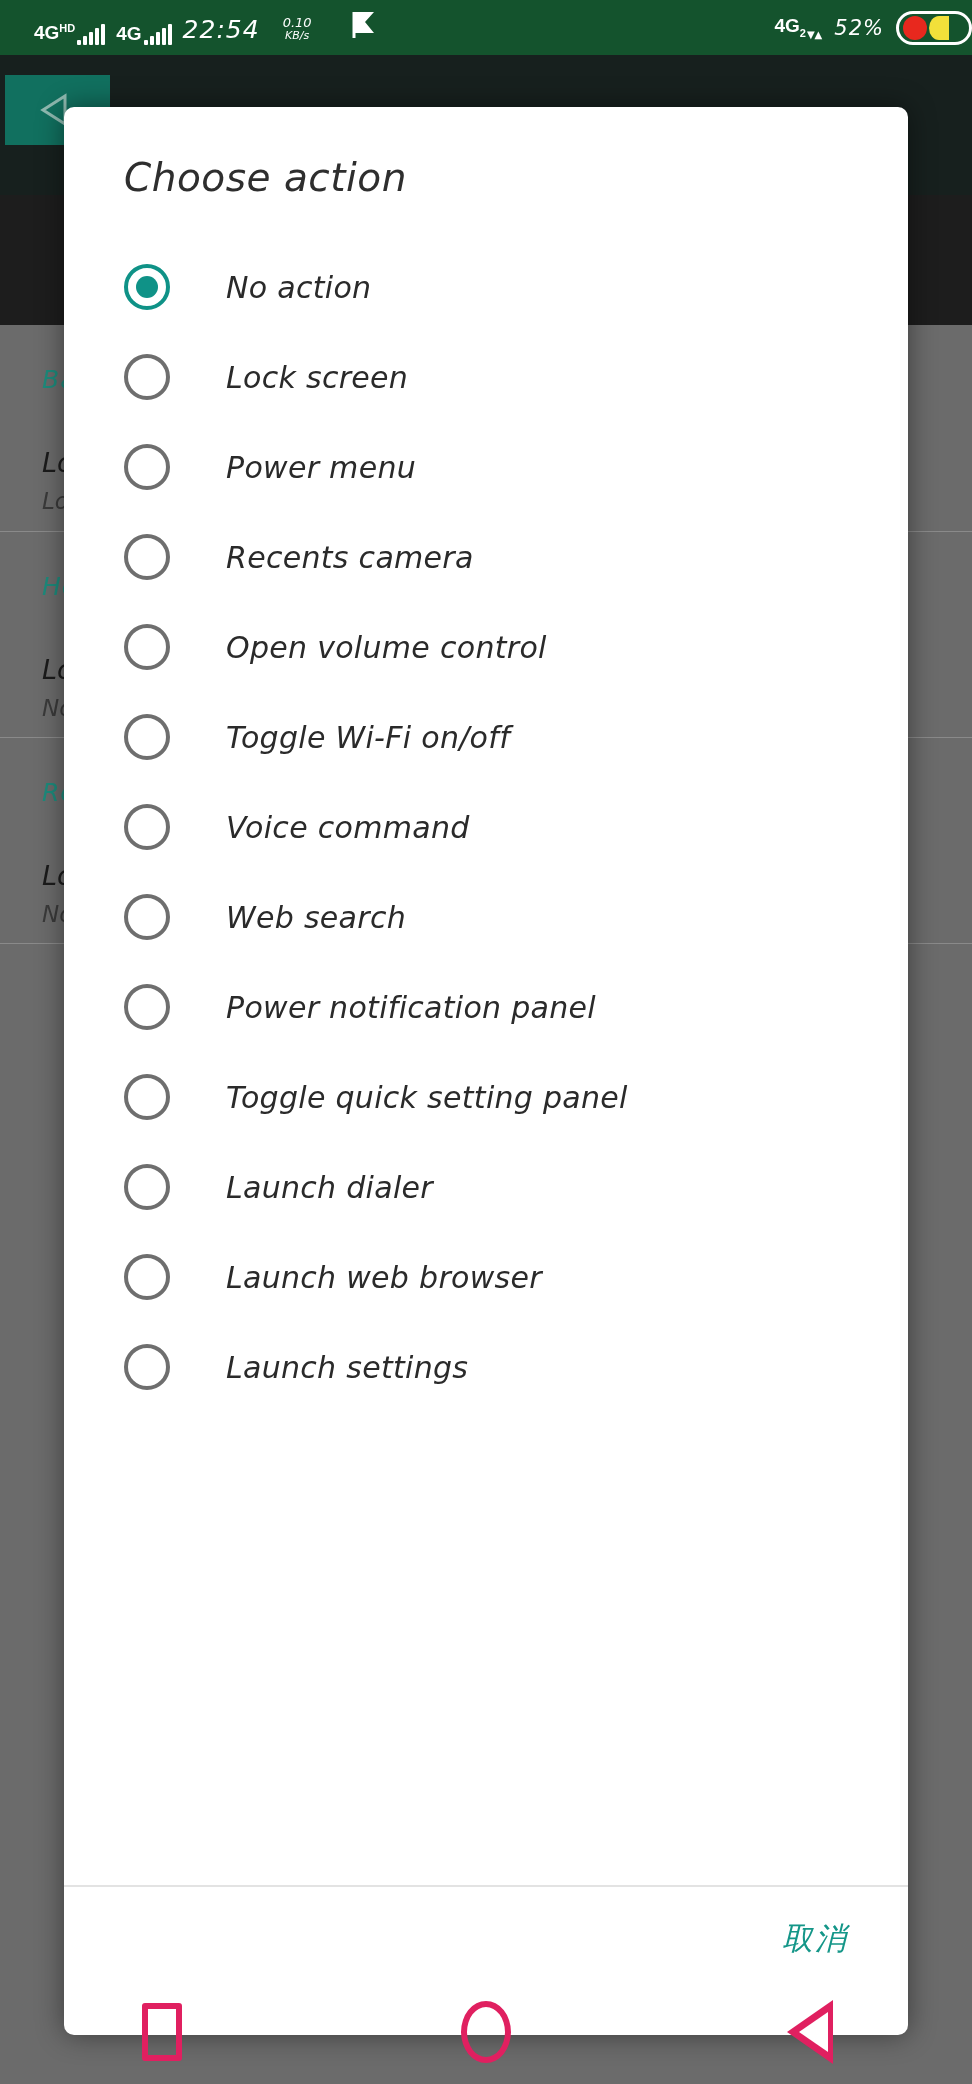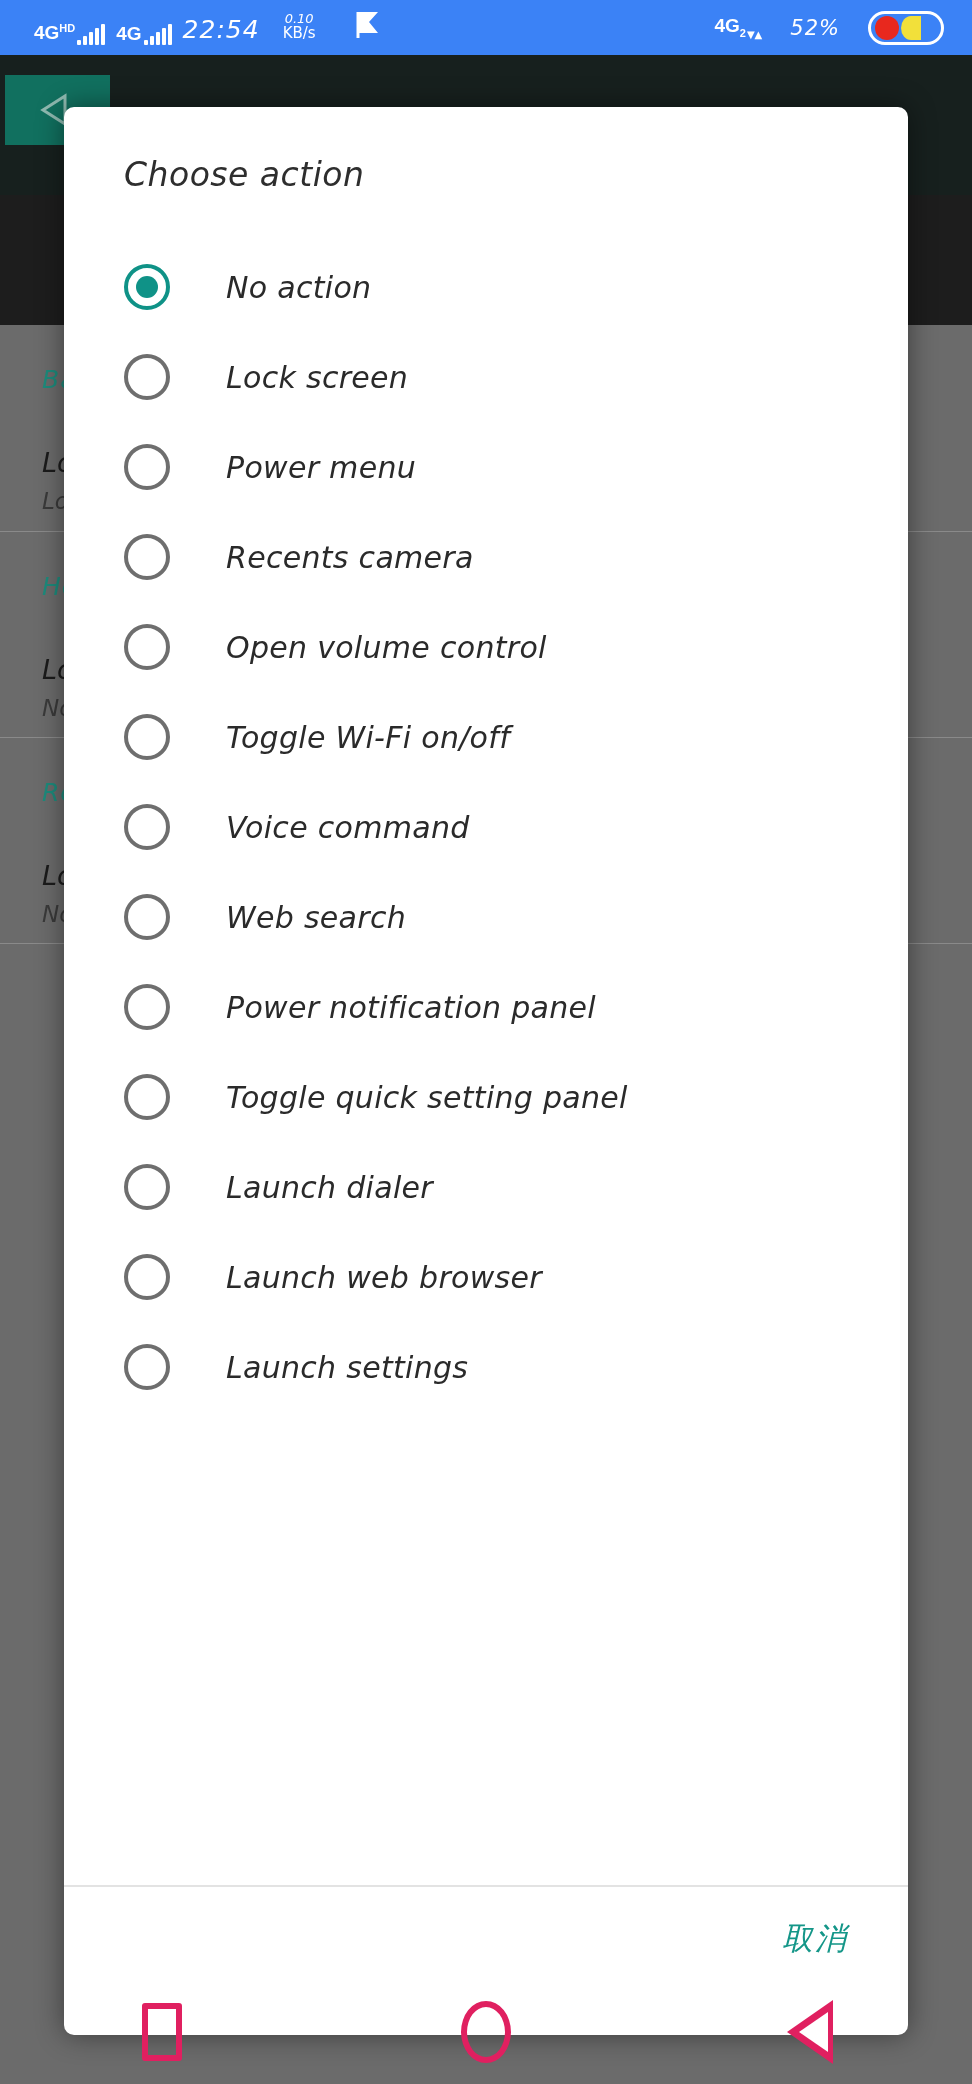--- a/index.html
+++ b/index.html
@@ -54,21 +54,21 @@
     position:absolute; left:42px;
     color:#3a3a3a;
     font-style:italic;
     font-size:23px;
     white-space:nowrap;
   }
 
   
   #statusbar {
     position:absolute; left:0; top:0; width:972px; height:55px;
-    background:#3b82f6;
+    background:#14532d;
     display:flex; align-items:center;
     z-index:40;
     color:#fff;
   }
   #sb-left { display:flex; align-items:flex-end; padding-left:34px; gap:11px; }
   .sig-group { display:flex; align-items:flex-end; }
   .sig-label {
     font-size:19px; font-weight:bold; line-height:1;
     font-family:"Liberation Sans", sans-serif;
     position:relative; top:-2px;
@@ -81,23 +81,23 @@
   .bars i:nth-child(3){height:13px}
   .bars i:nth-child(4){height:17px}
   .bars i:nth-child(5){height:21px}
   #sb-clock {
     font-size:25px; font-style:italic; letter-spacing:1px;
     font-family:"DejaVu Sans", sans-serif;
     position:relative; top:-1px;
   }
   #sb-rate { display:flex; flex-direction:column; align-items:center; line-height:1.05; margin-left:12px; position:relative; top:-3px;}
   #sb-rate .r1 { font-size:13px; font-style:italic; }
-  #sb-rate .r2 { font-size:15px; }
+  #sb-rate .r2 { font-size:11px; font-style:italic; }
   #sb-flag { margin-left:28px; position:relative; top:-2px; }
-  #sb-right { margin-left:auto; display:flex; align-items:center; padding-right:28px; gap:28px; }
+  #sb-right { margin-left:auto; display:flex; align-items:center; gap:12px; }
   #sb-4g2 { display:flex; align-items:flex-end; }
   #sb-4g2 .lbl { font-size:19px; font-weight:bold; font-family:"Liberation Sans", sans-serif; line-height:1;}
   #sb-4g2 .lbl sub { font-size:11px; }
   #sb-4g2 .arrows { font-size:10px; line-height:0.9; margin-left:1px; display:flex; flex-direction:column; }
   #sb-batt-pct { font-size:21px; font-style:italic; letter-spacing:1px; }
   #sb-batt {
     width:76px; height:34px; border:3px solid #fff; border-radius:17px;
     display:flex; align-items:center; padding-left:4px; gap:2px;
   }
   #sb-batt .cell { width:24px; height:24px; border-radius:50%; }
@@ -108,21 +108,21 @@
   #dialog {
     position:absolute; left:64px; top:107px; width:844px; height:1928px;
     background:#ffffff;
     border-radius:10px;
     z-index:30;
     overflow:hidden;
     box-shadow:0 0 28px rgba(0,0,0,0.45);
   }
   #dialog-title {
     position:absolute; left:60px; top:48px;
-    font-size:33px;
+    font-size:39px;
     font-style:italic;
     color:#2e2e2e;
     letter-spacing:0.5px;
     font-family:"DejaVu Sans", sans-serif;
   }
   #options-list {
     position:absolute; left:0; top:135px; width:844px; height:1639px;
   }
   .option-row {
     position:relative; height:90px;

